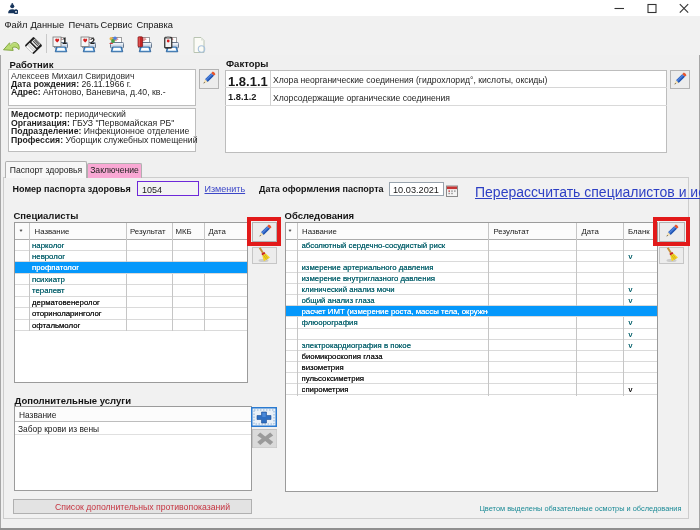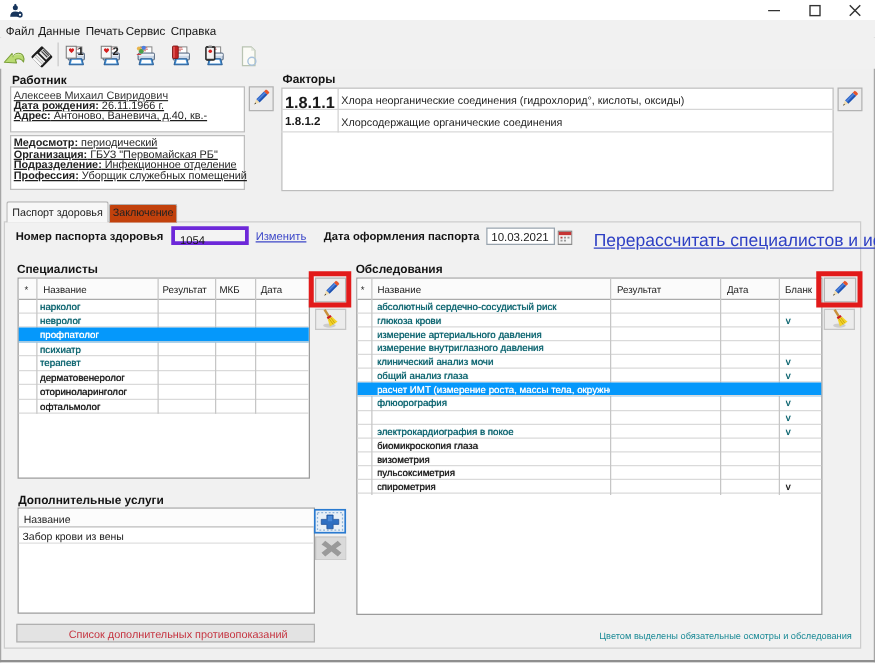--- a/index.html
+++ b/index.html
@@ -14,28 +14,28 @@
   
   .menu{position:absolute;left:0;top:16px;width:700px;height:14px;background:#f1f1f1;
         font-size:9.3px;color:#141414;}
   .menu span{position:absolute;top:4px;}
   
   .tbar{position:absolute;left:0;top:30px;width:700px;height:25px;background:#f1f1f1;}
   .tbtn{position:absolute;top:6px;width:18px;height:18px;}
   
   .wbox{position:absolute;background:#fff;border:1px solid #bdbdbd;box-sizing:border-box;}
   .glabel{position:absolute;font-size:9.5px;font-weight:bold;color:#141414;}
-  .txt{position:absolute;font-size:8.7px;line-height:8.4px;color:#1f1f1f;white-space:nowrap;text-decoration:underline;}
+  .txt{position:absolute;font-size:8.7px;line-height:8.4px;color:#1f1f1f;white-space:nowrap;}
   .ibtn{position:absolute;background:#ececec;border:1px solid #b3b3b3;box-sizing:border-box;
         display:flex;align-items:center;justify-content:center;}
   
   .tab-a{position:absolute;left:5px;top:160.5px;width:82px;height:17px;background:#f7f7f7;
          border:1px solid #b0b0b0;border-bottom:none;border-radius:2px 2px 0 0;box-sizing:border-box;
          font-size:8.6px;color:#222;text-align:center;line-height:16px;z-index:3;}
-  .tab-i{position:absolute;left:87px;top:162.5px;width:55px;height:15px;background:#c2410c;
+  .tab-i{position:absolute;left:87px;top:162.5px;width:55px;height:15px;background:#f9a8d4;
          border:1px solid #b0b0b0;border-bottom:none;border-radius:2px 2px 0 0;box-sizing:border-box;
          font-size:8.6px;color:#222;text-align:center;line-height:13px;z-index:2;}
   .page{position:absolute;left:3px;top:176.5px;width:686px;height:342.5px;background:#f1f1f1;
         border:1px solid #cdcdcd;box-sizing:border-box;}
   .lbl9{position:absolute;font-size:9px;font-weight:bold;color:#141414;white-space:nowrap;}
   .link{position:absolute;font-size:9px;color:#3c47c8;text-decoration:underline;white-space:nowrap;}
   
   .dtable{position:absolute;background:#fff;border:1px solid #9b9b9b;box-sizing:border-box;}
   .thead{position:absolute;left:0;top:0;right:0;height:16.5px;background:#fbfbfb;
          border-bottom:1px solid #ababab;box-sizing:border-box;font-size:7.8px;color:#222;}
@@ -214,21 +214,21 @@
         <path d="M7.5 13.2 h1 L8 14.8 z" fill="#3a3a3a"></path>
       </g>
     </svg>
   </div>
 
 <div class="page"></div>
 <div class="tab-a">Паспорт здоровья</div>
 <div class="tab-i">Заключение</div>
 
 <div class="lbl9" style="left:12.5px;top:184px">Номер паспорта здоровья</div>
-<div class="abs" style="left:137px;top:181px;width:62px;height:14.5px;background:#f3f3f3;border:3px solid #6d28d9;box-sizing:border-box">
+<div class="abs" style="left:137px;top:181px;width:62px;height:14.5px;background:#f3f3f3;border:1px solid #6d28d9;box-sizing:border-box">
   <span class="abs" style="left:4px;top:2.5px;font-size:9px;color:#1a1a1a">1054</span>
 </div>
 <div class="link" style="left:204.5px;top:184px">Изменить</div>
 <div class="lbl9" style="left:259px;top:184px">Дата оформления паспорта</div>
 <div class="abs" style="left:388.5px;top:182px;width:55.5px;height:13.5px;background:#fff;border:1px solid #98a3ad;box-sizing:border-box">
   <span class="abs" style="left:3.5px;top:2px;font-size:9.2px;color:#1a1a1a">10.03.2021</span>
 </div>
 <div class="abs" id="calbtn" style="left:446px;top:182.5px;width:13px;height:12.5px"><svg width="12" height="12" viewBox="0 0 12 12">
       <rect x="0.5" y="1" width="11" height="10.5" fill="#f3f3f3" stroke="#8a8a8a" stroke-width="1"></rect>
       <rect x="1" y="1.5" width="10" height="2.6" fill="#c63434"></rect>
@@ -312,21 +312,20 @@
     <span style="left:16.5px">Название</span>
     <span style="left:208px">Результат</span>
     <span style="left:296px">Дата</span>
     <span style="left:342.5px">Бланк</span>
   </div>
   <div id="obsrows">
       <div class="row" style="top:16.5px;height:11.13px">
         <span style="left:16px;color:#0d6570;width:400px;overflow:hidden">абсолютный сердечно-сосудистый риск</span>
       </div>
       <div class="row" style="top:27.630000000000003px;height:11.13px">
-        <span style="left:16px;color:#0d6570;width:400px;overflow:hidden">глюкоза крови</span>
         <span style="left:343px;color:#0d6570">v</span>
       </div>
       <div class="row" style="top:38.760000000000005px;height:11.13px">
         <span style="left:16px;color:#0d6570;width:400px;overflow:hidden">измерение артериального давления</span>
       </div>
       <div class="row" style="top:49.89px;height:11.13px">
         <span style="left:16px;color:#0d6570;width:400px;overflow:hidden">измерение внутриглазного давления</span>
       </div>
       <div class="row" style="top:61.02px;height:11.13px">
         <span style="left:16px;color:#0d6570;width:400px;overflow:hidden">клинический анализ мочи</span>

